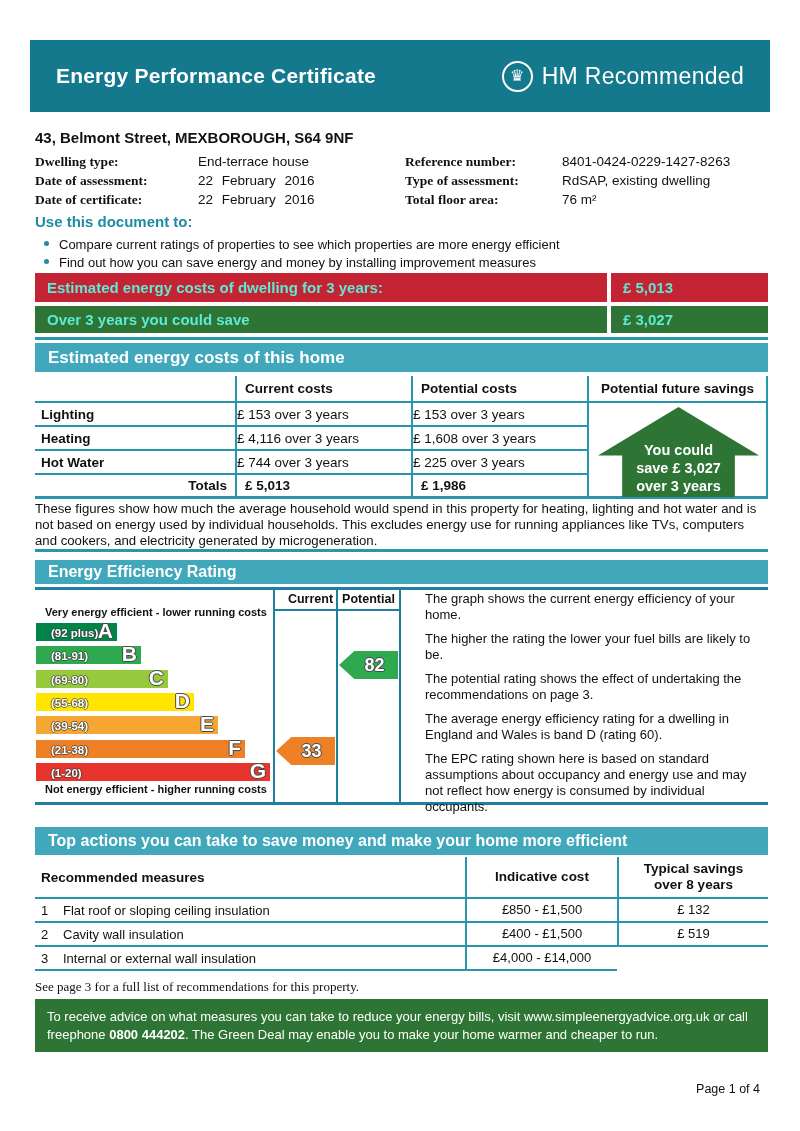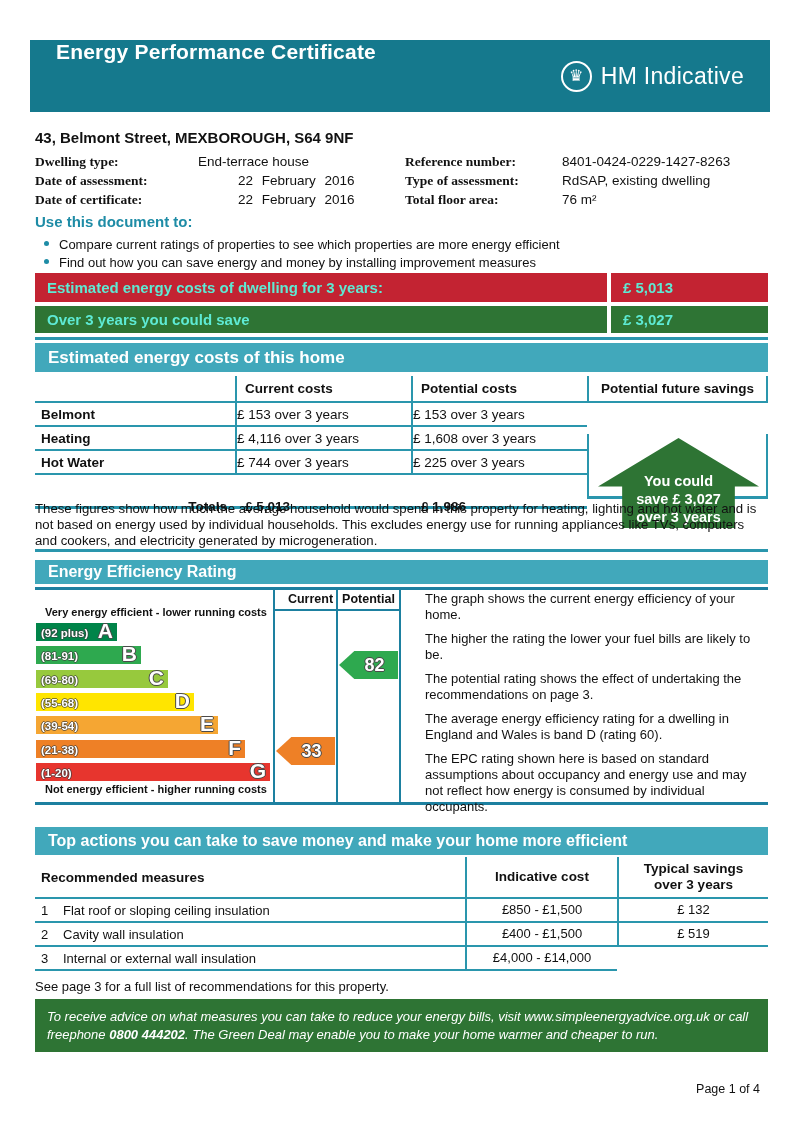--- a/index.html
+++ b/index.html
@@ -4,41 +4,41 @@
 <style>
   * { margin:0; padding:0; box-sizing:border-box; }
   body { background:#fff; }
   .page {
     position:relative; width:800px; height:1131px; background:#ffffff;
     font-family:"Liberation Sans", sans-serif; color:#111; overflow:hidden;
   }
   
   .topbar {
     position:absolute; left:30px; top:40px; width:740px; height:72px;
-    background:#15798d; display:flex; justify-content:space-between;
+    background:#15798d; display:flex; align-items:center; justify-content:space-between;
     padding:0 26px;
   }
   .topbar h1 { font-size:21px; font-weight:bold; color:#fff; letter-spacing:0.2px; }
   .logo { display:flex; align-items:center; gap:9px; color:#fff; }
   .crown-circle {
     width:31px; height:31px; border:2px solid #fff; border-radius:50%;
     display:flex; align-items:center; justify-content:center; font-size:16px; line-height:1;
   }
   .logo-text { font-size:23px; font-weight:400; letter-spacing:0.3px; }
   
   .address { position:absolute; left:35px; top:129px; font-size:15px; font-weight:bold; }
   .details { position:absolute; left:35px; top:152px; width:733px; font-size:13.5px; }
   .details-col { position:absolute; top:0; }
   .details-col.left { left:0; width:365px; }
   .details-col.right { left:370px; width:363px; }
   .drow { display:flex; height:19px; align-items:center; }
   .dlbl { font-weight:bold;font-family:Liberation Serif, serif; }
   .left .dlbl { width:163px; }
   .right .dlbl { width:157px; }
-  .ws { word-spacing:5px;margin-left:40px; }
+  .ws { word-spacing:5px; }
   
   .use-heading { position:absolute; left:35px; top:213px; font-size:15px; font-weight:bold; color:#1e8ca6; }
   .bullets { position:absolute; left:35px; top:235px; width:733px; font-size:13px; list-style:none; }
   .bullets li { position:relative; padding-left:24px; height:18px; display:flex; align-items:center; }
   .dot { position:absolute; left:9px; top:6px; width:5px; height:5px; border-radius:50%; background:#1e8ca6; }
   
   .banner { position:absolute; left:35px; width:733px; display:flex; color:#5eead4; font-weight:bold; font-size:15px; }
   .banner-label { flex:1; display:flex; align-items:center; padding-left:12px; }
   .banner-gap { width:4px; background:#fff; }
   .banner-value { width:157px; display:flex; align-items:center; padding-left:12px; }
@@ -51,21 +51,21 @@
   
   .costs-table {
     position:absolute; left:35px; top:376px; width:733px;
     display:grid; grid-template-columns:200px 176px 176px 181px;
     grid-template-rows:27px 24px 24px 24px 24px; font-size:13.5px;
   }
   .ct { display:flex; align-items:center; }
   .bL { border-left:2px solid #2a96ad; }
   .bR { border-right:2px solid #2a96ad; }
   .bB { border-bottom:2px solid #2a96ad; }
-  .bB3 { border-bottom:3px solid #2a96ad;margin-top:31px; }
+  .bB3 { border-bottom:3px solid #2a96ad; }
   .ct.head { font-weight:bold; padding-left:8px; }
   .ct.head.center { justify-content:center; padding-left:0; text-align:center; }
   .ct.lab { font-weight:bold; padding-left:6px; }
   .ct.val { padding-left:0; }
   .ct.totlab { justify-content:flex-end; padding-right:8px; font-weight:bold; }
   .ct.totval { padding-left:8px; font-weight:bold; }
   .savings-cell { grid-column:4; grid-row:2 / 6; position:relative; }
   .house {
     position:absolute; left:9px; top:4px; width:161px; height:90px; background:#2e7434;
     clip-path:polygon(50% 0, 100% 54%, 85% 54%, 85% 100%, 15% 100%, 15% 54%, 0 54%);
@@ -77,21 +77,21 @@
   .figures-note { position:absolute; left:35px; top:501px; width:733px; font-size:13.2px; line-height:16px; }
   
   .chart-box {
     position:absolute; left:35px; top:587px; width:733px; height:218px;
     border-top:3px solid #1d80a0; border-bottom:3px solid #1d80a0;
   }
   .vee-label, .nee-label { position:absolute; left:10px; font-size:11px; font-weight:bold; }
   .vee-label { top:16px; }
   .nee-label { top:193px; }
   .band { position:absolute; left:1px; height:18px; color:#fff; font-weight:bold; }
-  .band-range { font-size:11.5px; line-height:18px; padding-left:5px;
+  .band-range { font-size:11.5px; line-height:18px; padding-left:15px;
     text-shadow:-1px 0 rgba(60,60,60,.65), 1px 0 rgba(60,60,60,.65), 0 -1px rgba(60,60,60,.65), 0 1px rgba(60,60,60,.65); }
   .band-letter { position:absolute; right:4px; top:-3px; font-size:21px; line-height:22px;
     text-shadow:-1px 0 #4a4a4a, 1px 0 #4a4a4a, 0 -1px #4a4a4a, 0 1px #4a4a4a; }
   .vline { position:absolute; top:0; bottom:0; width:2px; background:#1d80a0; }
   .col-head { position:absolute; top:2px; text-align:center; font-weight:bold; font-size:12.5px; }
   .col-underline { position:absolute; left:238px; width:128px; top:19px; height:2px; background:#1d80a0; }
   .arrow {
     position:absolute; height:28px; color:#fff; font-weight:bold; font-size:18px;
     display:flex; align-items:center; justify-content:center; padding-left:12px;
     clip-path:polygon(0 50%, 26% 0, 100% 0, 100% 100%, 26% 100%);
@@ -105,39 +105,39 @@
   .actions-table {
     position:absolute; left:35px; top:857px; width:733px;
     display:grid; grid-template-columns:430px 152px 151px;
     grid-template-rows:42px 24px 24px 24px; font-size:13px;
   }
   .at { display:flex; align-items:center; }
   .at.head { font-weight:bold; font-size:13.5px; }
   .at.head.first { padding-left:6px; }
   .at.center { justify-content:center; text-align:center; line-height:16px; }
   .m-num { width:14px; margin-left:6px; margin-right:8px; }
-  .footnote { position:absolute; left:35px; top:979px; font-size:13px; }
+  .footnote { position:absolute; left:35px; top:979px; font-size:13px;font-family:Liberation Serif, serif; }
   .advice-box {
     position:absolute; left:35px; top:999px; width:733px; background:#2e7434;
     color:#fff; font-size:13px; line-height:17.5px; padding:9px 12px;
   }
   .page-number { position:absolute; right:40px; top:1082px; font-size:12.5px; }
 </style>
 </head>
 <body>
 
 <div class="page">
 
   <header class="topbar">
     <h1>Energy Performance Certificate</h1>
     <div class="logo">
       <span class="crown-circle">
         <span>♛</span>
       </span>
-      <span class="logo-text">HM Indicative</span>
+      <span class="logo-text">HM Recommended</span>
     </div>
   </header>
 
   <div class="address">43, Belmont Street, MEXBOROUGH, S64 9NF</div>
   <div class="details">
     <div class="details-col left">
       <div class="drow">
         <span class="dlbl">Dwelling type:</span>
         <span>End-terrace house</span>
       </div>
@@ -191,21 +191,21 @@
 
   <div class="rule" style="top:337px;"></div>
   <div class="section-bar" style="top:343px; height:29px; font-size:17px;">Estimated energy costs of this home</div>
 
   <div class="costs-table">
     <div class="ct bB"></div>
     <div class="ct head bL bB">Current costs</div>
     <div class="ct head bL bB">Potential costs</div>
     <div class="ct head center bL bR bB">Potential future savings</div>
 
-    <div class="ct lab bB">Belmont</div>
+    <div class="ct lab bB">Lighting</div>
     <div class="ct val bL bB">£ 153 over 3 years</div>
     <div class="ct val bL bB">£ 153 over 3 years</div>
 
     <div class="savings-cell bL bR bB3">
       <div class="house" style="background: rgb(46, 116, 52);">
         <div class="house-text">
           <div>You could</div>
           <div>save £ 3,027</div>
           <div>over 3 years</div>
         </div>
@@ -284,21 +284,21 @@
       <p>The potential rating shows the effect of undertaking the recommendations on page 3.</p>
       <p>The average energy efficiency rating for a dwelling in England and Wales is band D (rating 60).</p>
       <p>The EPC rating shown here is based on standard assumptions about occupancy and energy use and may not reflect how energy is consumed by individual occupants.</p>
     </div>
   </div>
 
   <div class="section-bar" style="top:827px; height:28px; font-size:16px;">Top actions you can take to save money and make your home more efficient</div>
   <div class="actions-table">
     <div class="at head first bB">Recommended measures</div>
     <div class="at head center bL bB">Indicative cost</div>
-    <div class="at head center bL bB" style="padding:0 20px;">Typical savings over 3 years</div>
+    <div class="at head center bL bB" style="padding:0 20px;">Typical savings over 8 years</div>
 
     <div class="at bB">
       <span class="m-num">1</span>
       <span>Flat roof or sloping ceiling insulation</span>
     </div>
     <div class="at center bL bB">£850 - £1,500</div>
     <div class="at center bL bB">£ 132</div>
 
     <div class="at bB">
       <span class="m-num">2</span>
@@ -309,18 +309,18 @@
 
     <div class="at bB">
       <span class="m-num">3</span>
       <span>Internal or external wall insulation</span>
     </div>
     <div class="at center bL bB">£4,000 - £14,000</div>
   </div>
 
   <div class="footnote">See page 3 for a full list of recommendations for this property.</div>
 
-  <div class="advice-box" style="background: rgb(46, 116, 52); font-style: italic;">
+  <div class="advice-box" style="background: rgb(46, 116, 52);">
     <span>To receive advice on what measures you can take to reduce your energy bills, visit www.simpleenergyadvice.org.uk or call freephone </span><b>0800 444202</b><span>. The Green Deal may enable you to make your home warmer and cheaper to run.</span>
   </div>
 
   <div class="page-number">Page 1 of 4</div>
 </div>
 
 </body></html>

